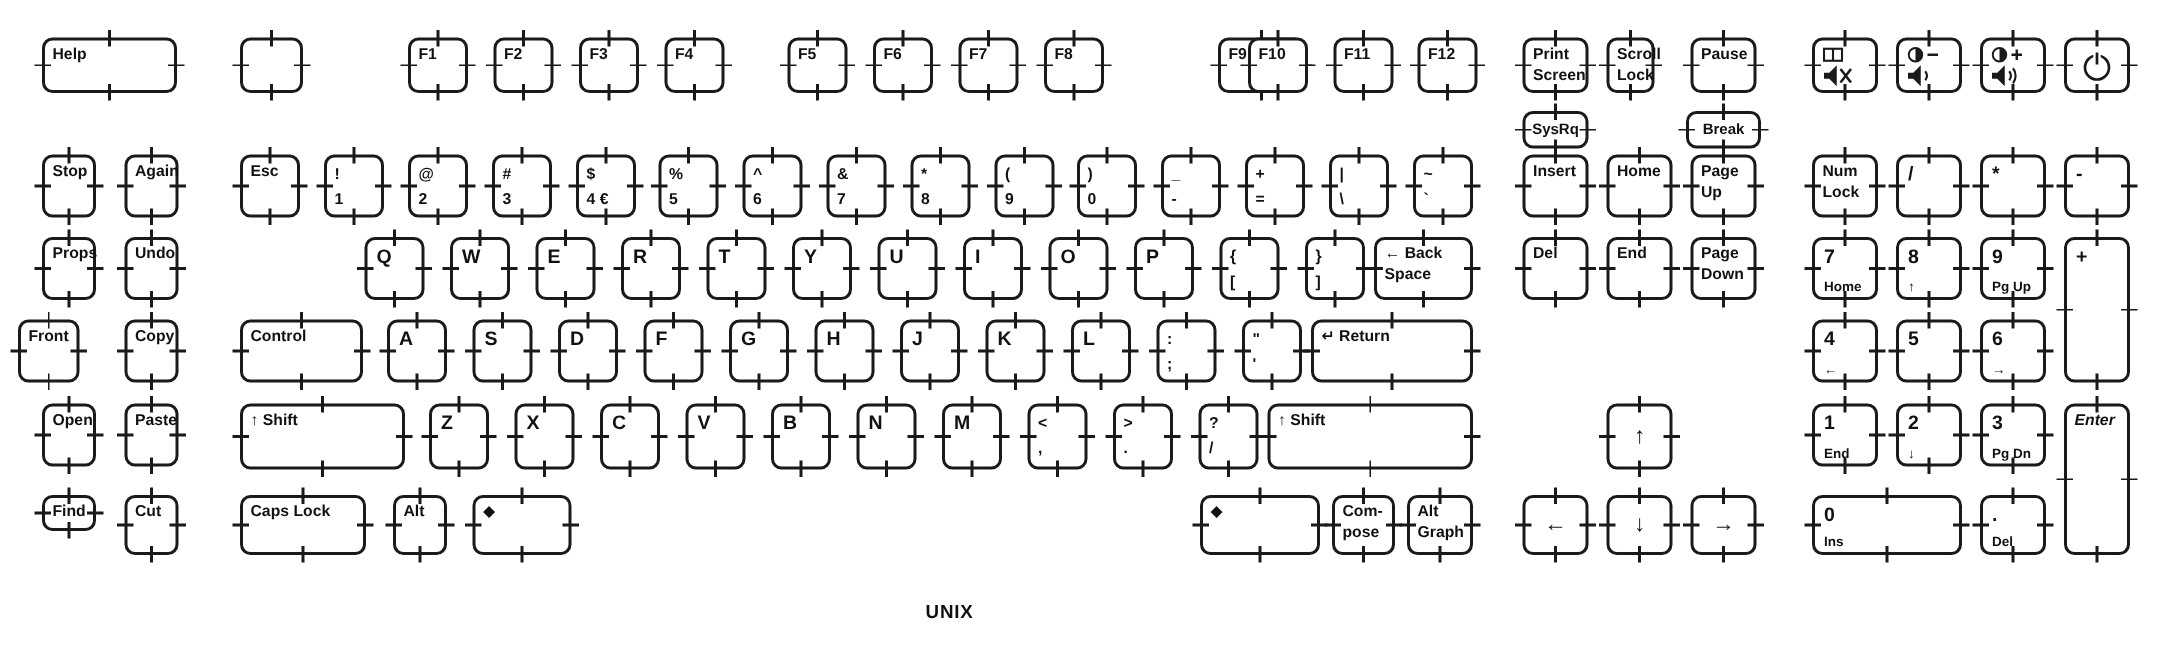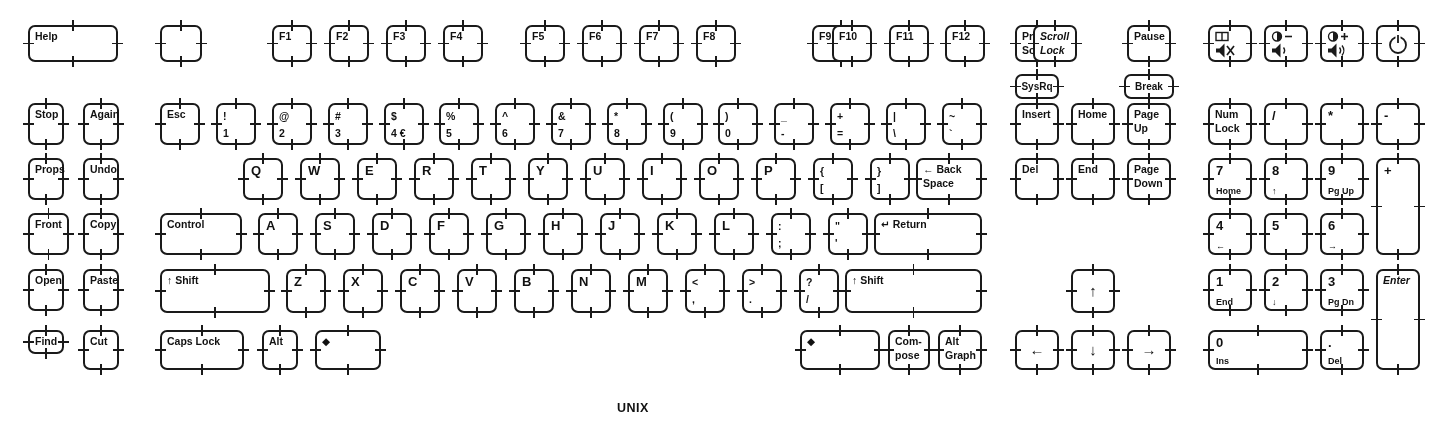--- a/index.html
+++ b/index.html
@@ -68,21 +68,21 @@
       <i class="tick tick-r"></i>
       <div class="lab"><div class="ln">Props</div></div>
     </div>
     <div class="key mod" style="left: 83px; top: 158px; width: 36px; height: 42px;">
       <i class="tick tick-t"></i>
       <i class="tick tick-b"></i>
       <i class="tick tick-l"></i>
       <i class="tick tick-r"></i>
       <div class="lab"><div class="ln">Undo</div></div>
     </div>
-    <div class="key mod" style="left: 28px; top: 213px; width: 36px; height: 42px; padding-left: 37px;">
+    <div class="key mod" style="left: 12px; top: 213px; width: 36px; height: 42px; padding-left: 37px;">
       <i class="tick tick-t"></i>
       <i class="tick tick-b"></i>
       <i class="tick tick-l"></i>
       <i class="tick tick-r"></i>
       <div class="lab"><div class="ln">Front</div></div>
     </div>
     <div class="key mod" style="left: 83px; top: 213px; width: 36px; height: 42px;">
       <i class="tick tick-t"></i>
       <i class="tick tick-b"></i>
       <i class="tick tick-l"></i>
@@ -620,21 +620,21 @@
       <i class="tick tick-r"></i>
       <div class="lab"><div class="ln">Alt</div><div class="ln">Graph</div></div>
     </div>
     <div class="key mod" style="left: 1015px; top: 25px; width: 44px; height: 37px;">
       <i class="tick tick-t"></i>
       <i class="tick tick-b"></i>
       <i class="tick tick-l"></i>
       <i class="tick tick-r"></i>
       <div class="lab"><div class="ln">Print</div><div class="ln">Screen</div></div>
     </div>
-    <div class="key mod" style="left: 1033px; top: 25px; width: 44px; height: 37px; font-style: italic;">
+    <div class="key mod" style="left: 1071px; top: 25px; width: 32px; height: 37px;">
       <i class="tick tick-t"></i>
       <i class="tick tick-b"></i>
       <i class="tick tick-l"></i>
       <i class="tick tick-r"></i>
       <div class="lab"><div class="ln">Scroll</div><div class="ln">Lock</div></div>
     </div>
     <div class="key mod" style="left: 1127px; top: 25px; width: 44px; height: 37px;">
       <i class="tick tick-t"></i>
       <i class="tick tick-b"></i>
       <i class="tick tick-l"></i>

